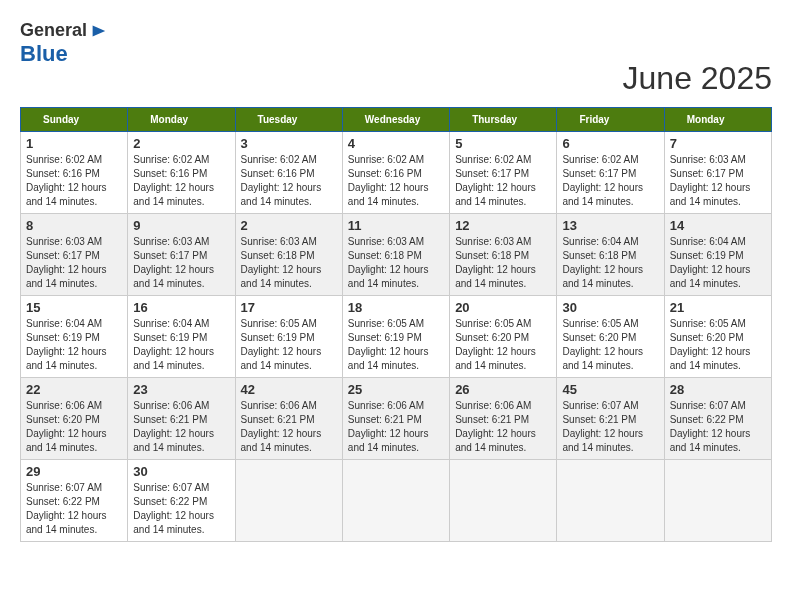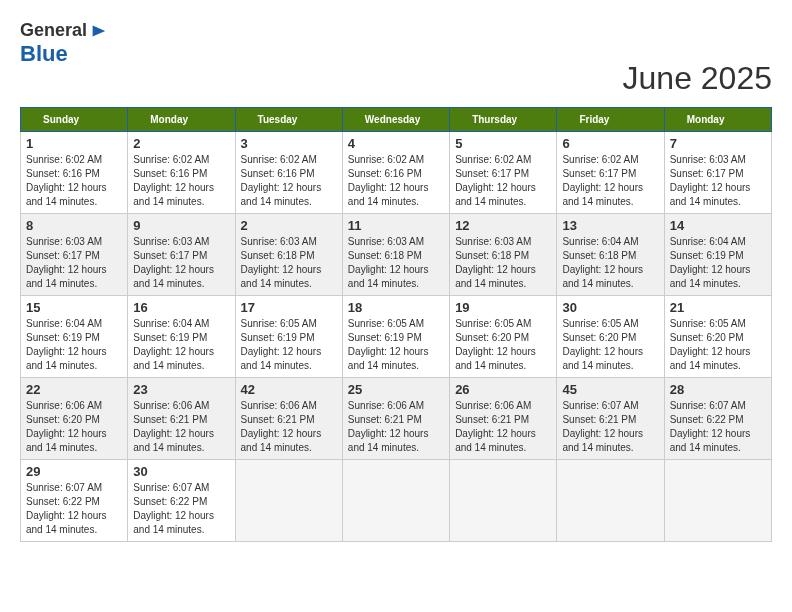--- a/index.html
+++ b/index.html
@@ -283,21 +283,21 @@
         <td>
         <span class="day-number">18</span>
         <div class="day-info">
           Sunrise: 6:05 AM<br>
           Sunset: 6:19 PM<br>
           Daylight: 12 hours<br>
           and 14 minutes.
         </div>
       </td>
         <td>
-        <span class="day-number">19</span>
+        <span class="day-number">20</span>
         <div class="day-info">
           Sunrise: 6:05 AM<br>
           Sunset: 6:20 PM<br>
           Daylight: 12 hours<br>
           and 14 minutes.
         </div>
       </td>
         <td>
         <span class="day-number">30</span>
         <div class="day-info">

